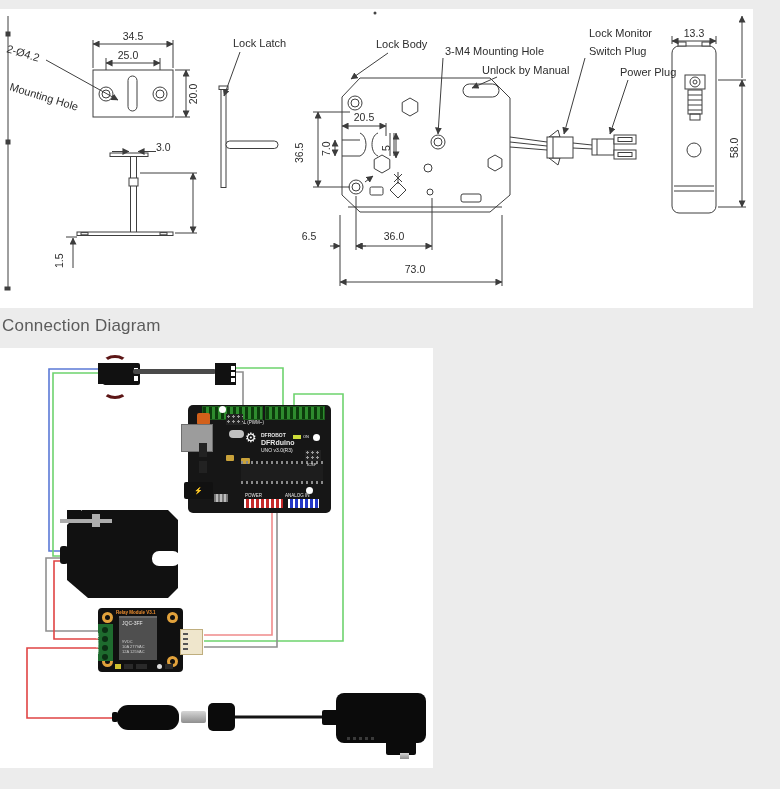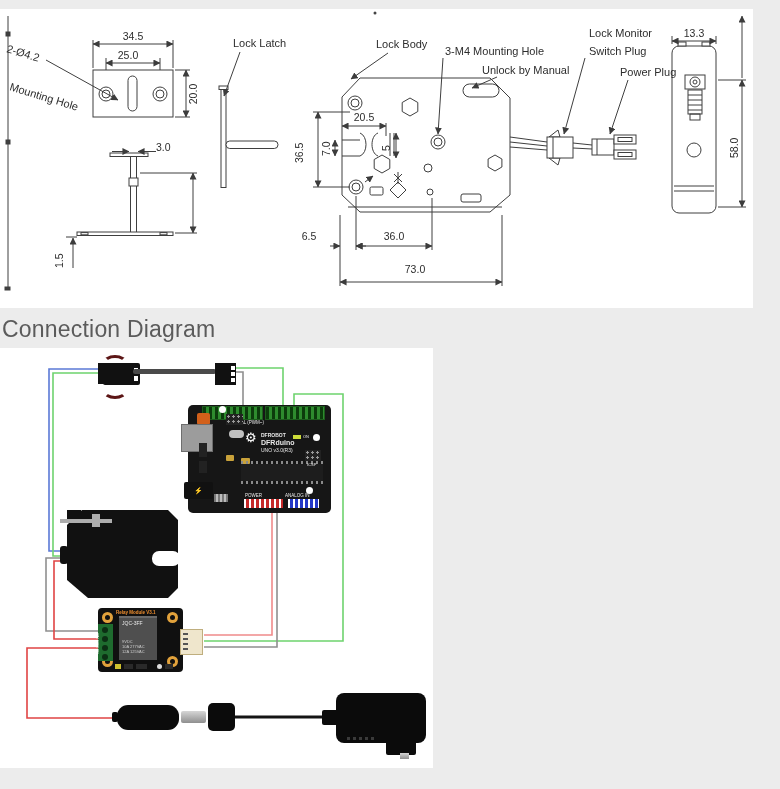--- a/index.html
+++ b/index.html
@@ -1,21 +1,21 @@
 <!DOCTYPE html>
 <html><head>
 <meta charset="utf-8">
 <style>
   html,body{margin:0;padding:0;}
   body{width:780px;height:789px;background:#ececec;position:relative;overflow:hidden;
        font-family:"Liberation Sans",sans-serif;}
   .panel{position:absolute;background:#ffffff;}
   #drawing-panel{left:0;top:9px;width:753px;height:299px;}
   #diagram-panel{left:0;top:348px;width:433px;height:420px;}
-  #section-heading{position:absolute;left:2px;top:316px;font-size:23px;font-weight:500;
+  #section-heading{position:absolute;left:2px;top:316px;font-size:17px;font-weight:500;
        color:#5b5b5b;letter-spacing:.2px;}
   svg{position:absolute;left:0;overflow:visible;}
   svg text{font-family:"Liberation Sans","DejaVu Sans",sans-serif;fill:#2d2d2d;}
   .dim{font-size:10.5px;}
   .lbl{font-size:11px;}
   .abs{position:absolute;}
   .blk{background:#111;}
   
   #arduino{left:181px;top:403px;width:152px;height:112px;}
   #arduino .board{left:7px;top:2px;width:143px;height:108px;background:#161616;border-radius:5px;}

